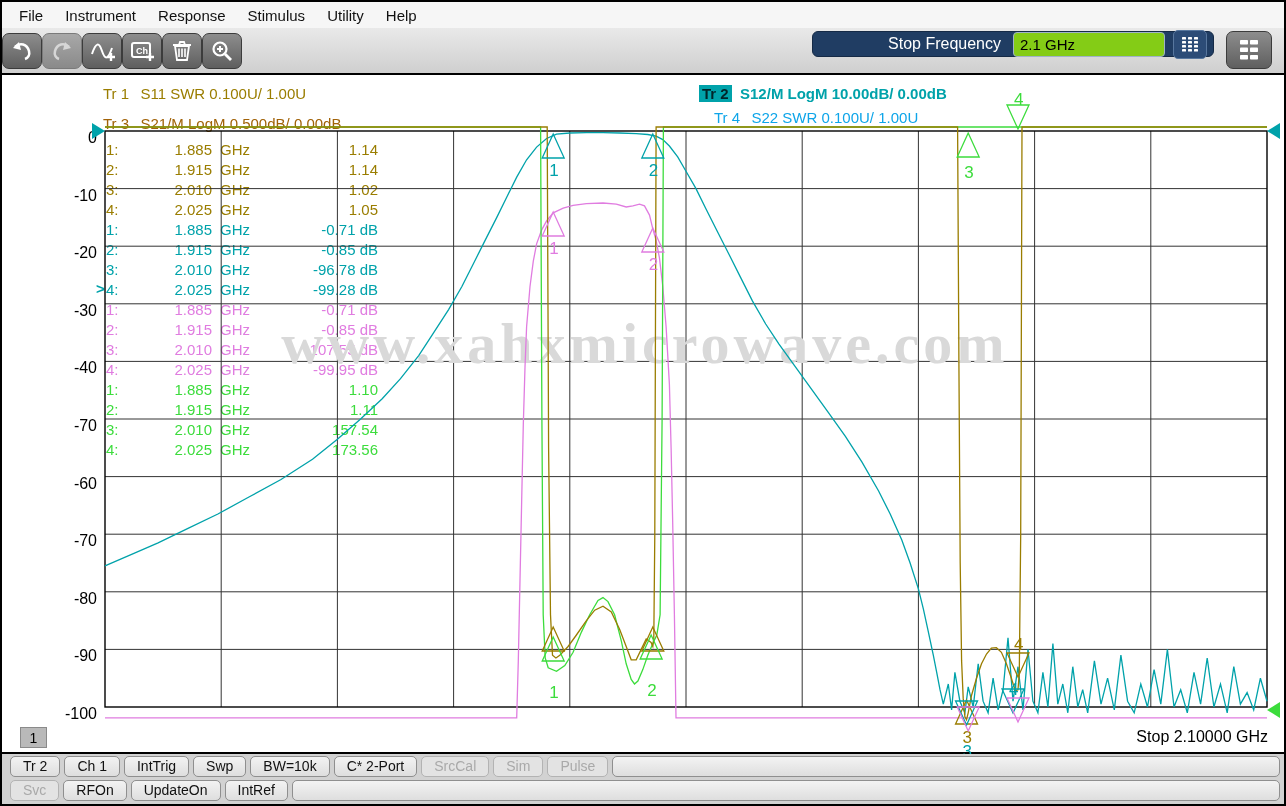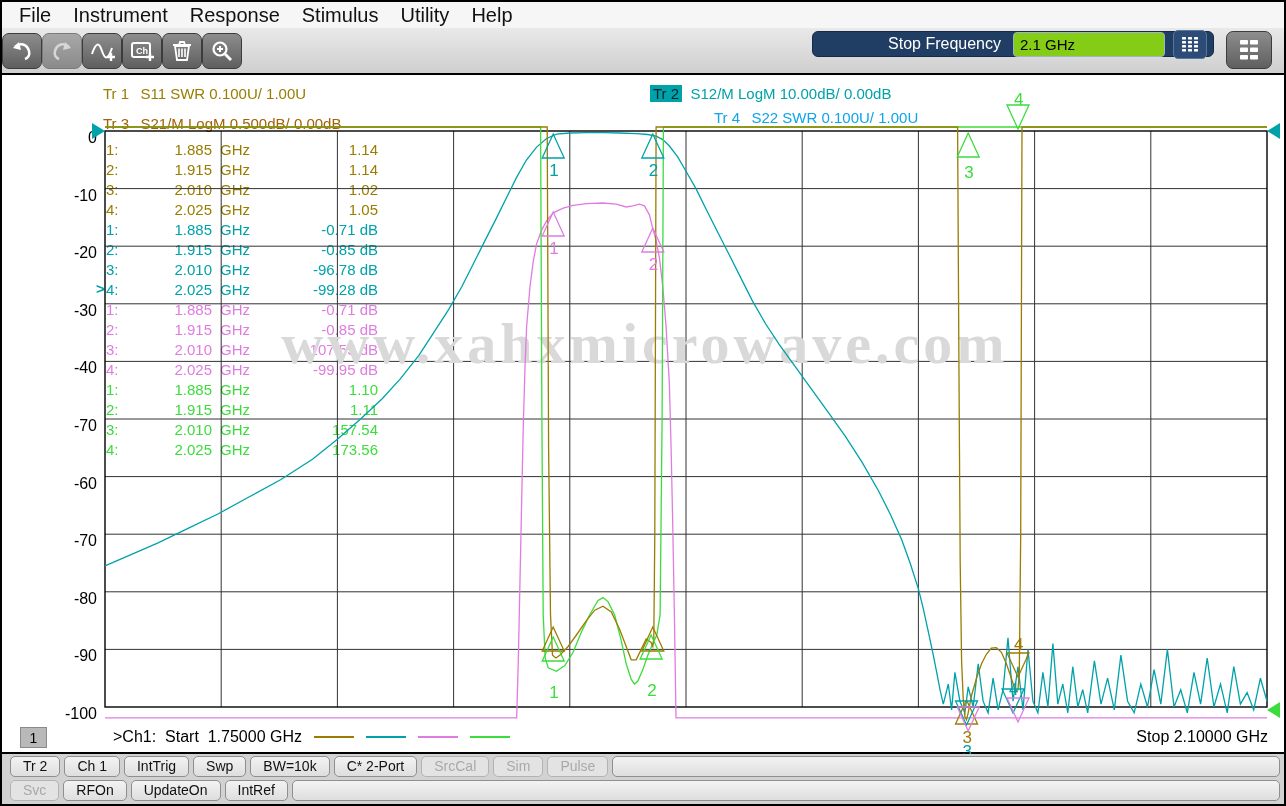--- a/index.html
+++ b/index.html
@@ -4,21 +4,21 @@
 <style>
   html,body{margin:0;padding:0;background:#222;}
   *{box-sizing:border-box;}
   .window{
     position:relative;width:1286px;height:806px;background:#000;
     font-family:"Liberation Sans",sans-serif;overflow:hidden;
   }
   
   .menubar{position:absolute;left:2px;top:2px;width:1282px;height:26px;
     background:#f6f6f6;display:flex;align-items:center;padding-left:6px;}
-  .menu-item{font-size:20px;color:#111;padding:2px 11px;cursor:default;}
+  .menu-item{font-size:15px;color:#111;padding:2px 11px;cursor:default;}
   
   .toolbar{position:absolute;left:2px;top:28px;width:1282px;height:45px;
     background:linear-gradient(#e9e9e9,#cfcfcf);display:flex;align-items:center;}
   .tbtn{width:40px;height:36px;margin-left:0;border-radius:7px;
     background:linear-gradient(#8d8d8d,#5f5f5f);border:1px solid #3c3c3c;
     display:flex;align-items:center;justify-content:center;color:#fff;}
   .tbtn.disabled{background:linear-gradient(#a8a8a8,#8a8a8a);border-color:#7a7a7a;color:#cfcfcf;}
   .tbtn svg{display:block;}
   .stop-panel{position:absolute;right:70px;top:3px;width:402px;height:26px;
     background:#203d63;border:1px solid #152a46;border-radius:6px;
@@ -150,21 +150,21 @@
             <rect x="11" y="16" width="8" height="4.5" rx="0.8"></rect>
         </g>
       </svg>
     </div>
   </div>
 
   <div class="plot-bg"></div>
 
   <div id="legend">
       <div class="legend-item" style="left: 100px; top: 85px; color: rgb(154, 125, 0);"><span class="legend-id">Tr 1</span><span>  S11 SWR 0.100U/ 1.00U</span></div>
-      <div class="legend-item" style="left: 650px; top: 85px; color: rgb(0, 162, 170);"><span class="legend-id active" style="background: rgb(0, 162, 170);">Tr 2</span><span>  S12/M LogM 10.00dB/ 0.00dB</span></div>
+      <div class="legend-item" style="left: 699px; top: 85px; color: rgb(0, 162, 170); font-weight: bold;"><span class="legend-id active" style="background: rgb(0, 162, 170);">Tr 2</span><span>  S12/M LogM 10.00dB/ 0.00dB</span></div>
       <div class="legend-item" style="left: 100px; top: 115px; color: #a16207;"><span class="legend-id">Tr 3</span><span>  S21/M LogM 0.500dB/ 0.00dB</span></div>
       <div class="legend-item" style="left: 683px; top: 109px; color: #0ea5e9; margin-left: 28px;"><span class="legend-id">Tr 4</span><span>  S22 SWR 0.100U/ 1.00U</span></div>
     </div>
 
   <div class="mtable" id="mtable">
       <div class="m-row" style="color: rgb(154, 125, 0);"><span class="m-n">1:</span><span class="m-f">1.885</span><span class="m-u">GHz</span><span class="m-v">1.14</span></div>
       <div class="m-row" style="color: rgb(154, 125, 0);"><span class="m-n">2:</span><span class="m-f">1.915</span><span class="m-u">GHz</span><span class="m-v">1.14</span></div>
       <div class="m-row" style="color: rgb(154, 125, 0);"><span class="m-n">3:</span><span class="m-f">2.010</span><span class="m-u">GHz</span><span class="m-v">1.02</span></div>
       <div class="m-row" style="color: rgb(154, 125, 0);"><span class="m-n">4:</span><span class="m-f">2.025</span><span class="m-u">GHz</span><span class="m-v">1.05</span></div>
       <div class="m-row" style="color: rgb(0, 162, 170);"><span class="m-n">1:</span><span class="m-f">1.885</span><span class="m-u">GHz</span><span class="m-v">-0.71 dB</span></div>
@@ -248,27 +248,20 @@
       <polygon points="861.54,594 850.54,570 872.54,570" fill="none" stroke="#00a2aa" stroke-width="1.3"></polygon>
       <text x="857.54" y="626" fill="#00a2aa" font-size="17" font-family="Liberation Sans, sans-serif">3</text>
       <polygon points="863.1999999999991,600 852.1999999999991,576 874.1999999999991,576" fill="none" stroke="#e07ce0" stroke-width="1.3"></polygon>
       <polygon points="912.9999999999994,591 901.9999999999994,567 923.9999999999994,567" fill="none" stroke="#e07ce0" stroke-width="1.3"></polygon>
       <polygon points="0,0 -13,-8 -13,8" fill="#00a2aa"></polygon>
       <polygon points="1162,0 1175,-8 1175,8" fill="#00a2aa"></polygon>
       <polygon points="1162,579 1175,571 1175,587" fill="#3cdc3c"></polygon>
     </svg>
 
   <div class="chanbox">1</div>
-  <div class="footer-left">
-    <span>&gt;Ch1:  Start  1.75000 GHz</span>
-    <span class="swatch" id="sw0" style="border-top-color: rgb(154, 125, 0);"></span>
-    <span class="swatch" id="sw1" style="border-top-color: rgb(0, 162, 170);"></span>
-    <span class="swatch" id="sw2" style="border-top-color: rgb(224, 124, 224);"></span>
-    <span class="swatch" id="sw3" style="border-top-color: rgb(60, 220, 60);"></span>
-  </div>
   <div class="footer-right">Stop  2.10000 GHz</div>
 
   <div class="statusbar">
     <div class="srow" id="srow1">
         <div class="sbtn">Tr 2</div>
         <div class="sbtn">Ch 1</div>
         <div class="sbtn">IntTrig</div>
         <div class="sbtn">Swp</div>
         <div class="sbtn">BW=10k</div>
         <div class="sbtn">C* 2-Port</div>

